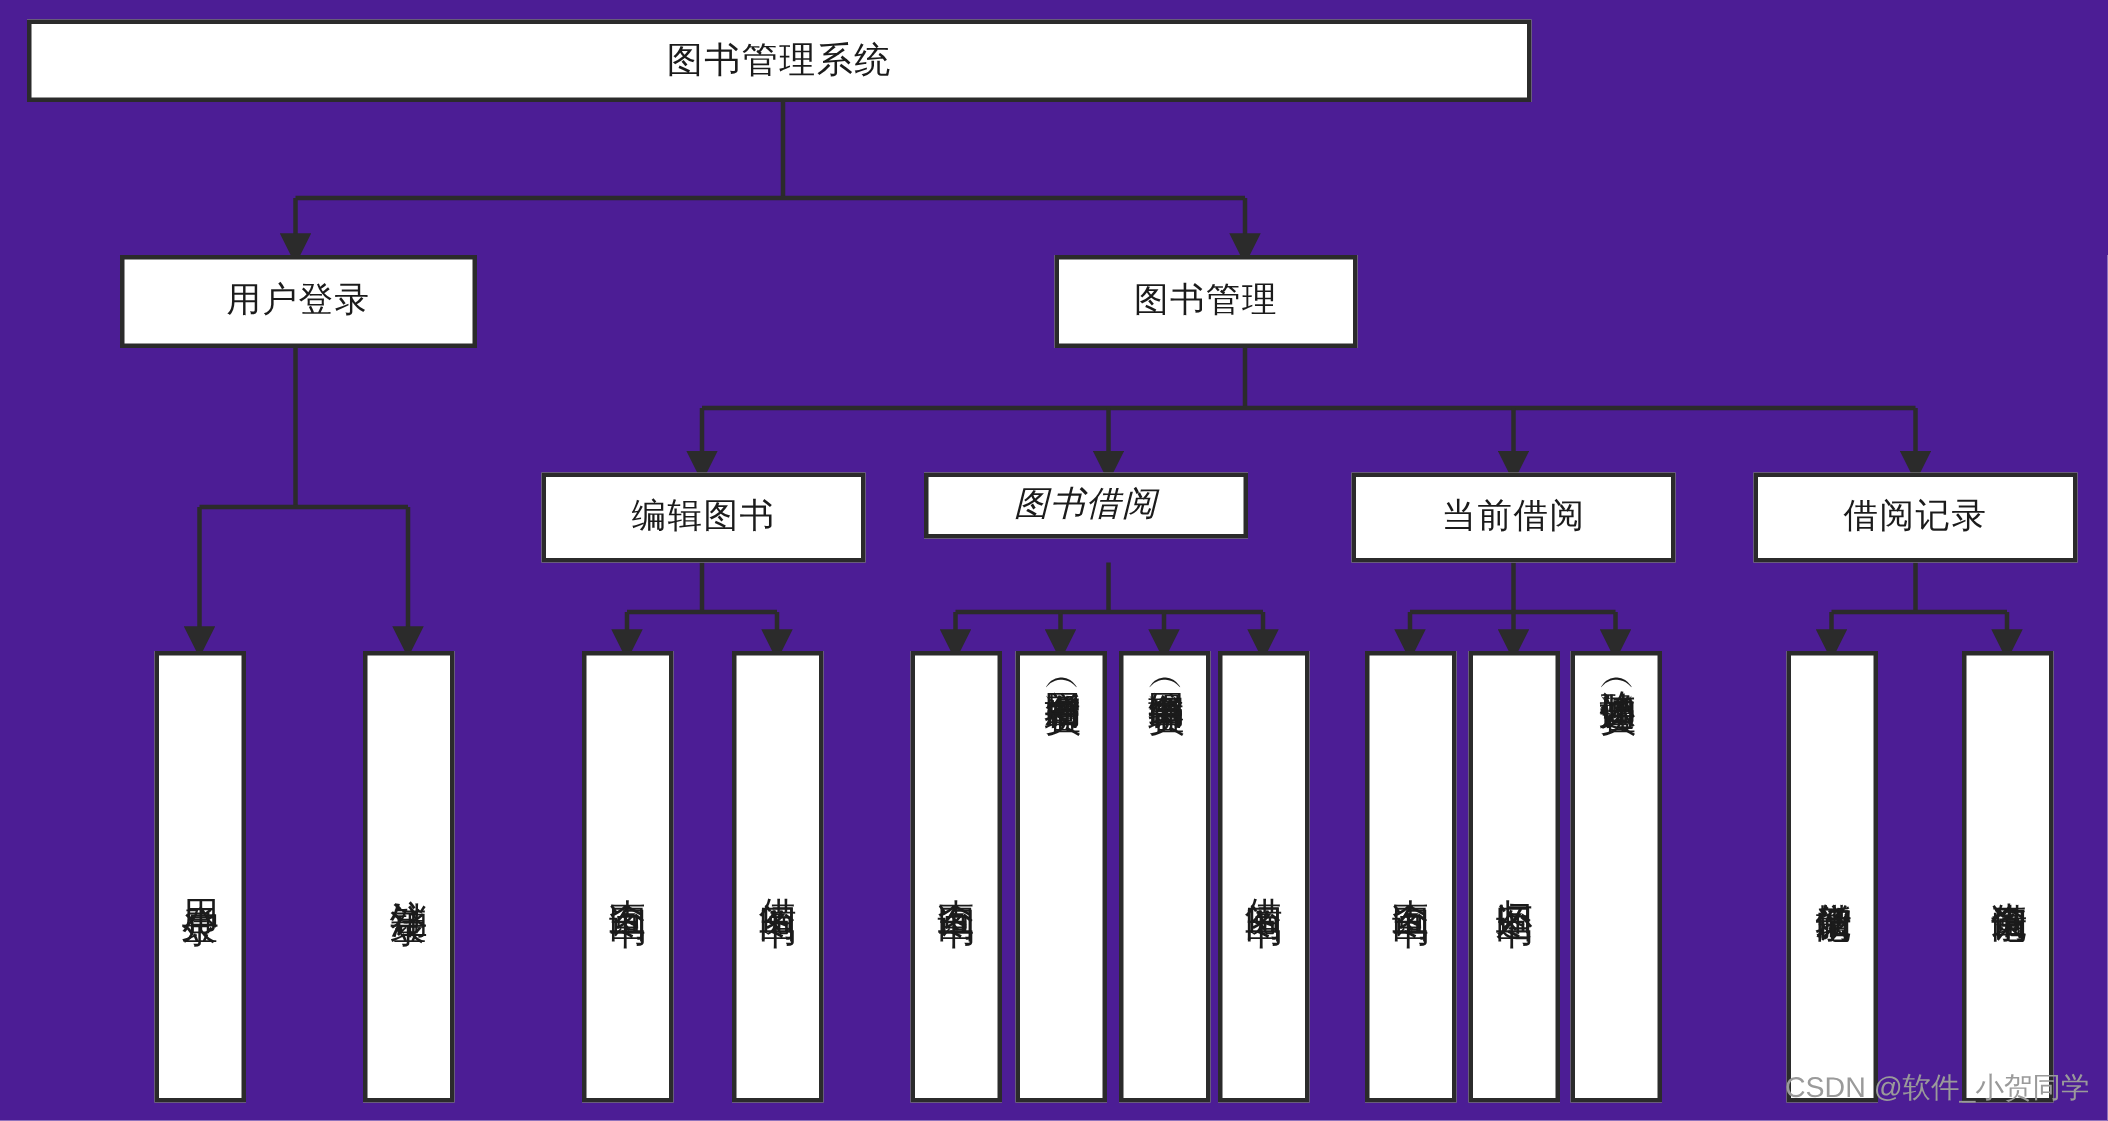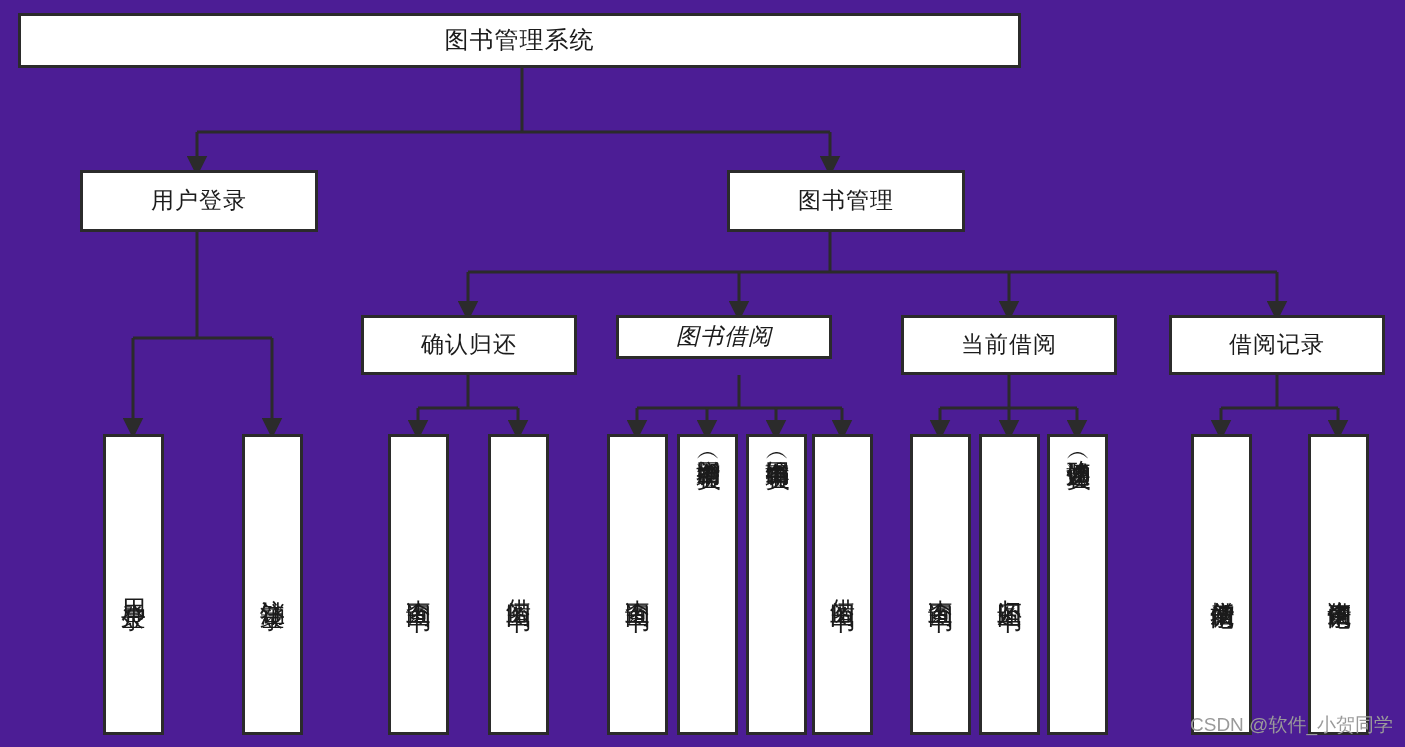--- a/index.html
+++ b/index.html
@@ -143,26 +143,26 @@
     </g>
   </svg>
 
   <div class="node-box root" style="left:18px; top:13px; width:1003px; height:55px;">
     <span class="node-label-h">图书管理系统</span>
   </div>
 
   <div class="node-box" style="left:80px; top:170px; width:238px; height:62px;">
     <span class="node-label-h">用户登录</span>
   </div>
-  <div class="node-box" style="left:727px; top:170px; width:238px; height:62px;">
+  <div class="node-box" style="left:703px; top:170px; width:202px; height:62px;">
     <span class="node-label-h">图书管理</span>
   </div>
 
   <div class="node-box" style="left:361px; top:315px; width:216px; height:60px;">
-    <span class="node-label-h">确认归还</span>
+    <span class="node-label-h">编辑图书</span>
   </div>
   <div class="node-box" style="left:616px; top:315px; width:216px; height:44px;font-style:italic;">
     <span class="node-label-h">图书借阅</span>
   </div>
   <div class="node-box" style="left:1169px; top:315px; width:216px; height:60px;">
     <span class="node-label-h">借阅记录</span>
   </div>
   <div class="node-box" style="left:901px; top:315px; width:216px; height:60px;">
     <span class="node-label-h">当前借阅</span>
   </div>

